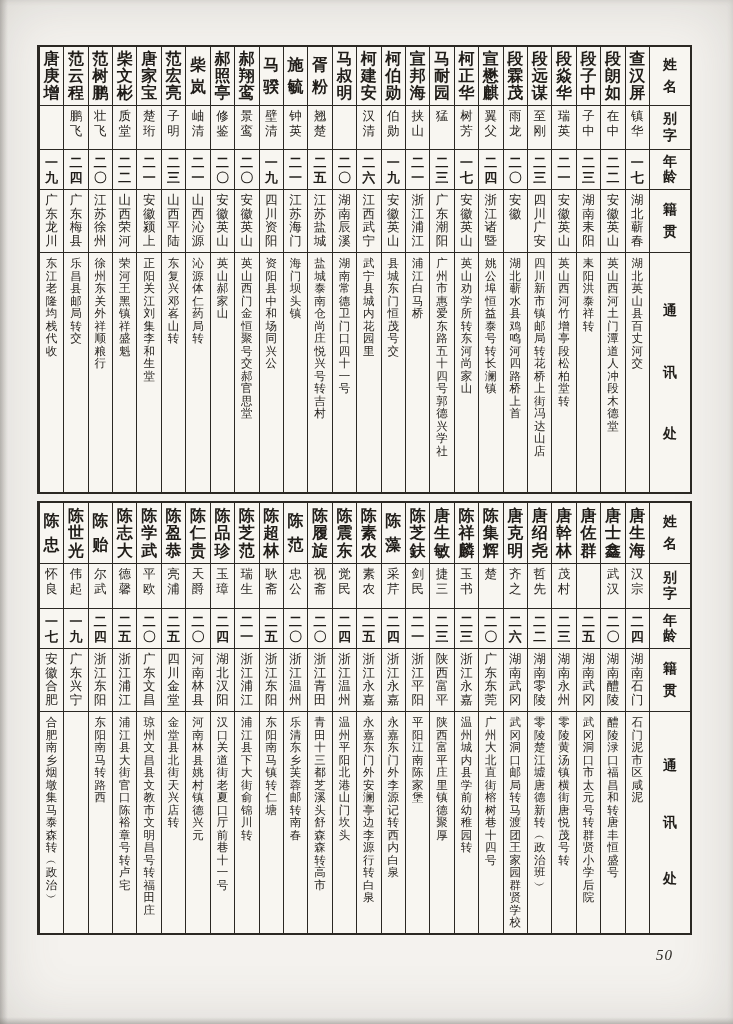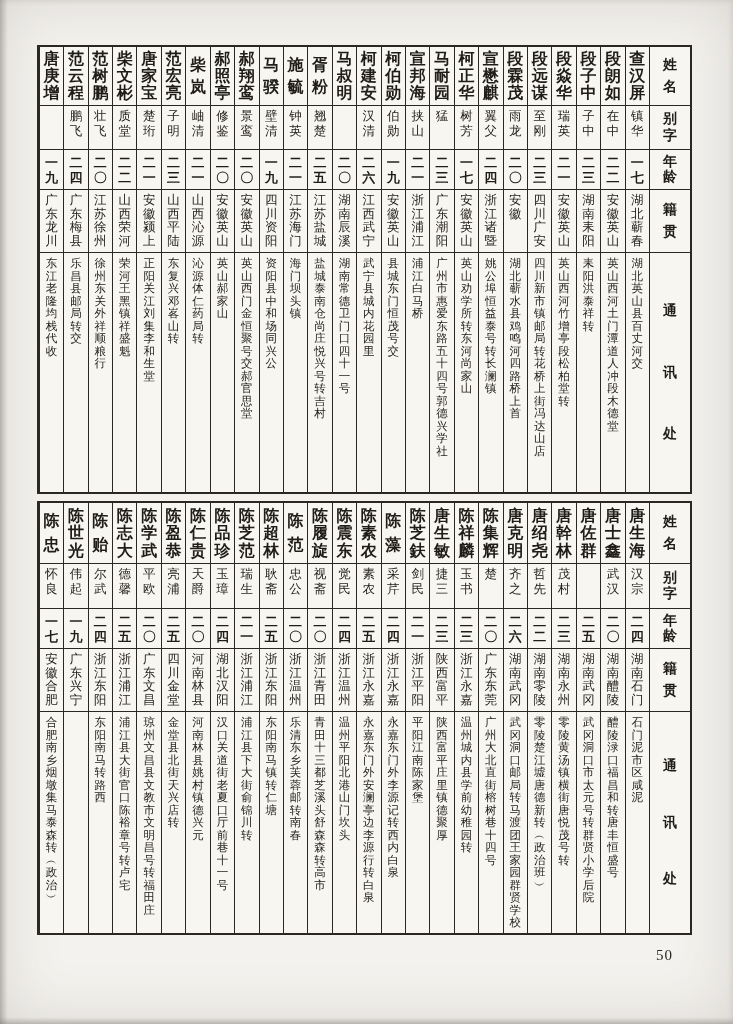--- a/index.html
+++ b/index.html
@@ -59,21 +59,21 @@
   .r-name span{font-size:16px;font-weight:700;letter-spacing:0;}
   .hdr .cell span{font-size:14px;font-weight:700;}
   .hdr .r-zi,.hdr .r-age,.hdr .r-origin,.hdr .r-addr{justify-content:space-evenly;padding:4px 0;gap:0;}
   .r-zi span{font-size:12.5px;}
   .r-age span{font-size:13px;font-weight:600;}
   .r-origin span{font-size:12.5px;}
   .r-addr span{font-size:11.5px;}
   .page-number{
     position:absolute;
     right:60px;bottom:60px;
-    font-size:15px;letter-spacing:1px;color:#2a2722;
+    font-size:15px;letter-spacing:1px;color:#2a2722;font-style:italic;
   }
 </style>
 </head>
 <body>
 
 <div class="page">
   <div class="reg-table t1" id="table-1">
       <div class="col hdr">
         <div class="cell r-name vchars">
           <span>姓</span>

